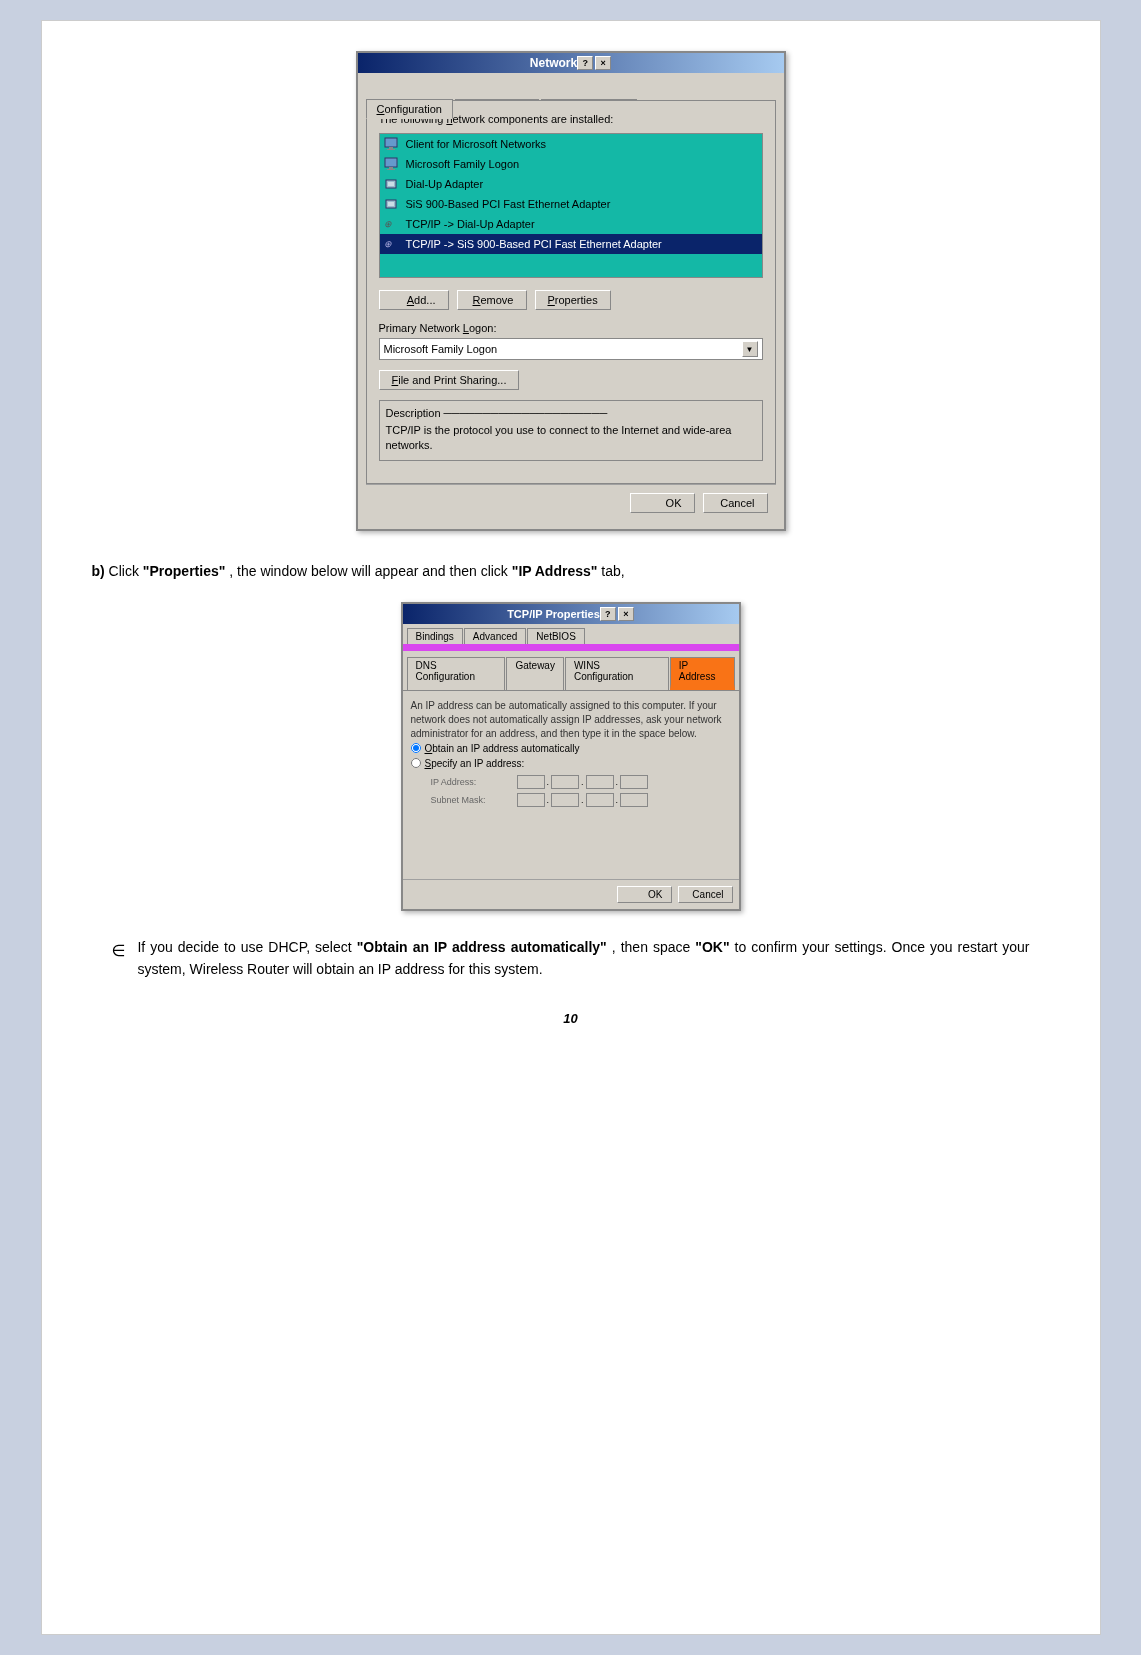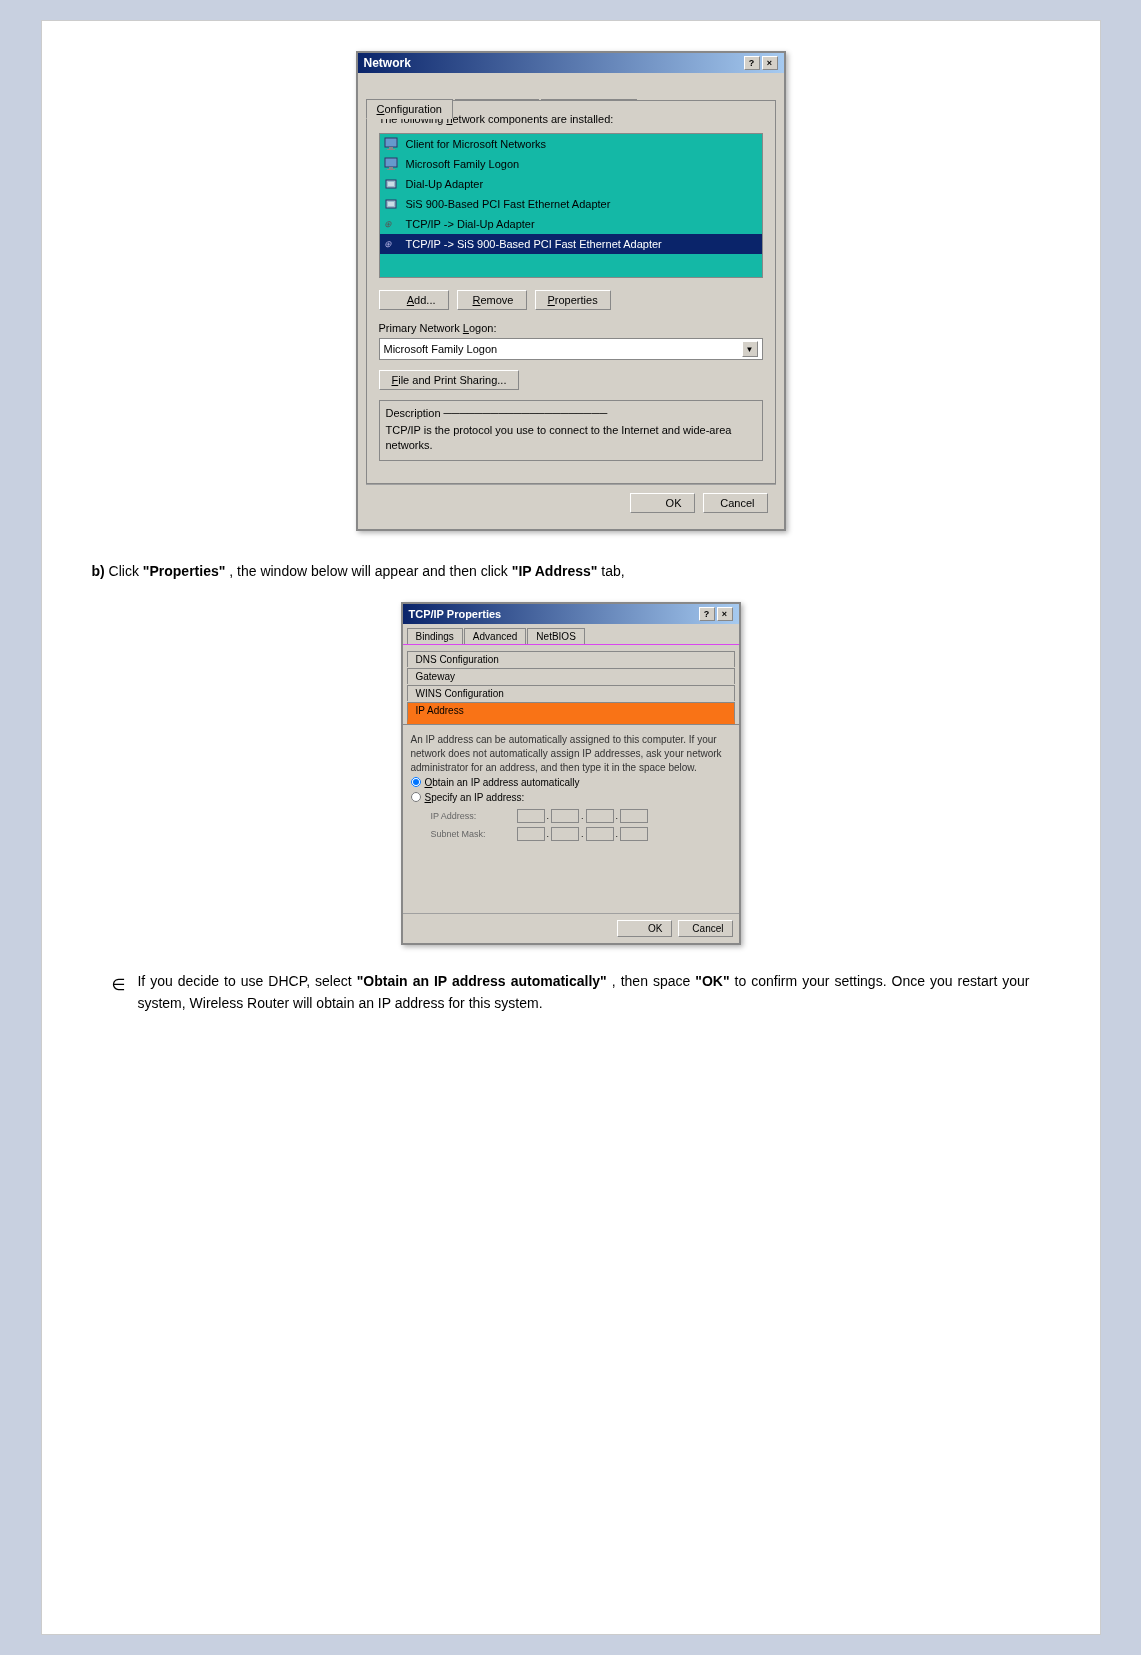--- a/index.html
+++ b/index.html
@@ -32,21 +32,21 @@
       font-family: 'MS Sans Serif', Arial, sans-serif;
       font-size: 11px;
       box-shadow: 2px 2px 5px rgba(0,0,0,0.3);
     }
 
     .dialog-titlebar {
       background: linear-gradient(to right, #0a246a, #a6caf0);
       color: white;
       padding: 3px 6px;
       display: flex;
-      justify-content: space-between;
+      justify-content: center;
       align-items: center;
       font-size: 12px;
       font-weight: bold;
     }
 
     .titlebar-buttons {
       display: flex;
       gap: 2px;
     }
 
@@ -265,21 +265,21 @@
     }
 
     .tcpip-dialog .dialog-titlebar {
       font-size: 11px;
     }
 
     .tcpip-tabs-row {
       display: flex;
       gap: 1px;
       padding: 4px 4px 0 4px;
-      border-bottom: 1px solid #d946ef;
+      border-bottom: 7px solid #d946ef;
     }
 
     .tcpip-tab {
       padding: 2px 8px;
       background: #d4d0c8;
       border: 1px solid #888;
       border-bottom: none;
       font-size: 10px;
       cursor: pointer;
     }
@@ -549,21 +549,21 @@
         <div class="titlebar-btn">?</div>
         <div class="titlebar-btn">×</div>
       </div>
     </div>
 
     <div class="tcpip-tabs-row">
       <div class="tcpip-tab">Bindings</div>
       <div class="tcpip-tab">Advanced</div>
       <div class="tcpip-tab">NetBIOS</div>
     </div>
-    <div class="tcpip-tabs-row" style="border-bottom: none; margin-top:2px;flex-direction:column;">
+    <div class="tcpip-tabs-row" style="border-bottom: none; margin-top:2px;">
       <div class="tcpip-tab">DNS Configuration</div>
       <div class="tcpip-tab">Gateway</div>
       <div class="tcpip-tab">WINS Configuration</div>
       <div class="tcpip-tab active" style="background:#f97316; border-bottom:6px solid #f97316; z-index:2;">IP Address</div>
     </div>
 
     <div class="tcpip-content" style="border-top: 1px solid #888;">
       <div class="tcpip-description">
         An IP address can be automatically assigned to this computer. If your network does not automatically assign IP addresses, ask your network administrator for an address, and then type it in the space below.
       </div>
@@ -622,14 +622,17 @@
     <div class="bullet-symbol">∈</div>
     <div class="bullet-text">
       <span>If you decide to use DHCP, select </span>
       <b>"Obtain an IP address automatically"</b>
       <span>, then space </span>
       <b>"OK"</b>
       <span> to confirm your settings. Once you restart your system, Wireless Router will obtain an IP address for this system.</span>
     </div>
   </div>
 
+  <div class="page-number">
+    <i><b>10</b></i>
+  </div>
 
 </div>
 
 </body></html>

